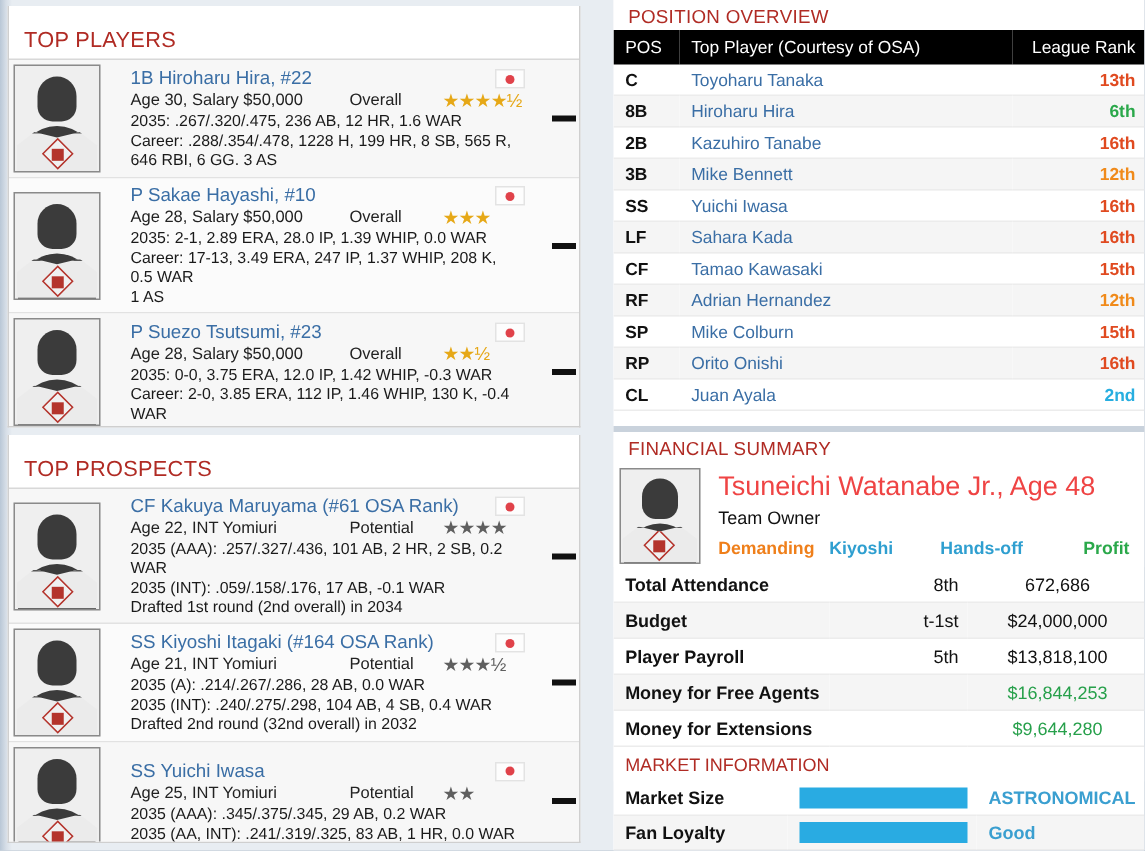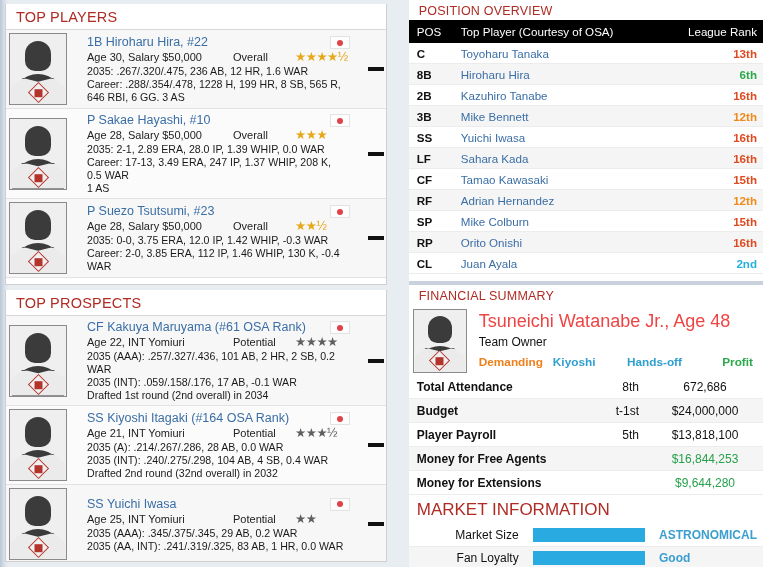--- a/index.html
+++ b/index.html
@@ -21,21 +21,21 @@
   
   .panel {
     background: #ffffff;
     overflow: hidden;
     position: relative;
   }
   .panel-title {
     color: #b02b24;
     font-size: 14.5px;
     letter-spacing: .2px;
-    padding: 5px 0 4px 10px;
+    padding: 15px 0 4px 10px;
     background: #ffffff;
     border-bottom: 1px solid #d8d8d8;
   }
   .panel-title.sub {
     font-size: 12.5px;
     border-bottom: none;
     padding: 4px 0 2px 10px;
   }
 
   
@@ -227,33 +227,33 @@
     padding: 4.5px 6px 4.5px 8px;
     border-bottom: 1px solid #ececec;
   }
   table.fin tr.odd td { background: #f5f5f5; }
   td.flabel { font-weight: bold; color: #111; }
   td.frank  { text-align: right; width: 92px; color: #111; }
   td.fval   { text-align: center; width: 118px; padding-right: 10px; color: #111; }
 
   .market-head {
     color: #b02b24;
-    font-size: 17px;
+    font-size: 12px;
     padding: 5px 0 4px 8px;
     background: #fff;
   }
   table.mkt { width: 100%; border-collapse: collapse; }
   table.mkt td {
     font-size: 12px;
     padding: 4px 6px 4px 8px;
     border-bottom: 1px solid #ececec;
     vertical-align: middle;
   }
   table.mkt tr.odd td { background: #f5f5f5; }
-  td.mlabel { font-weight: normal; width: 118px; color: #111; text-align: right; }
+  td.mlabel { font-weight: bold; width: 118px; color: #111; }
   td.mbar   { width: 130px; }
   .bar {
     height: 14px;
     background: #29abe2;
   }
   td.mval { color: #3a9fd0; font-weight: bold; font-size: 11.6px; }
 </style>
 </head>
 <body>
 

